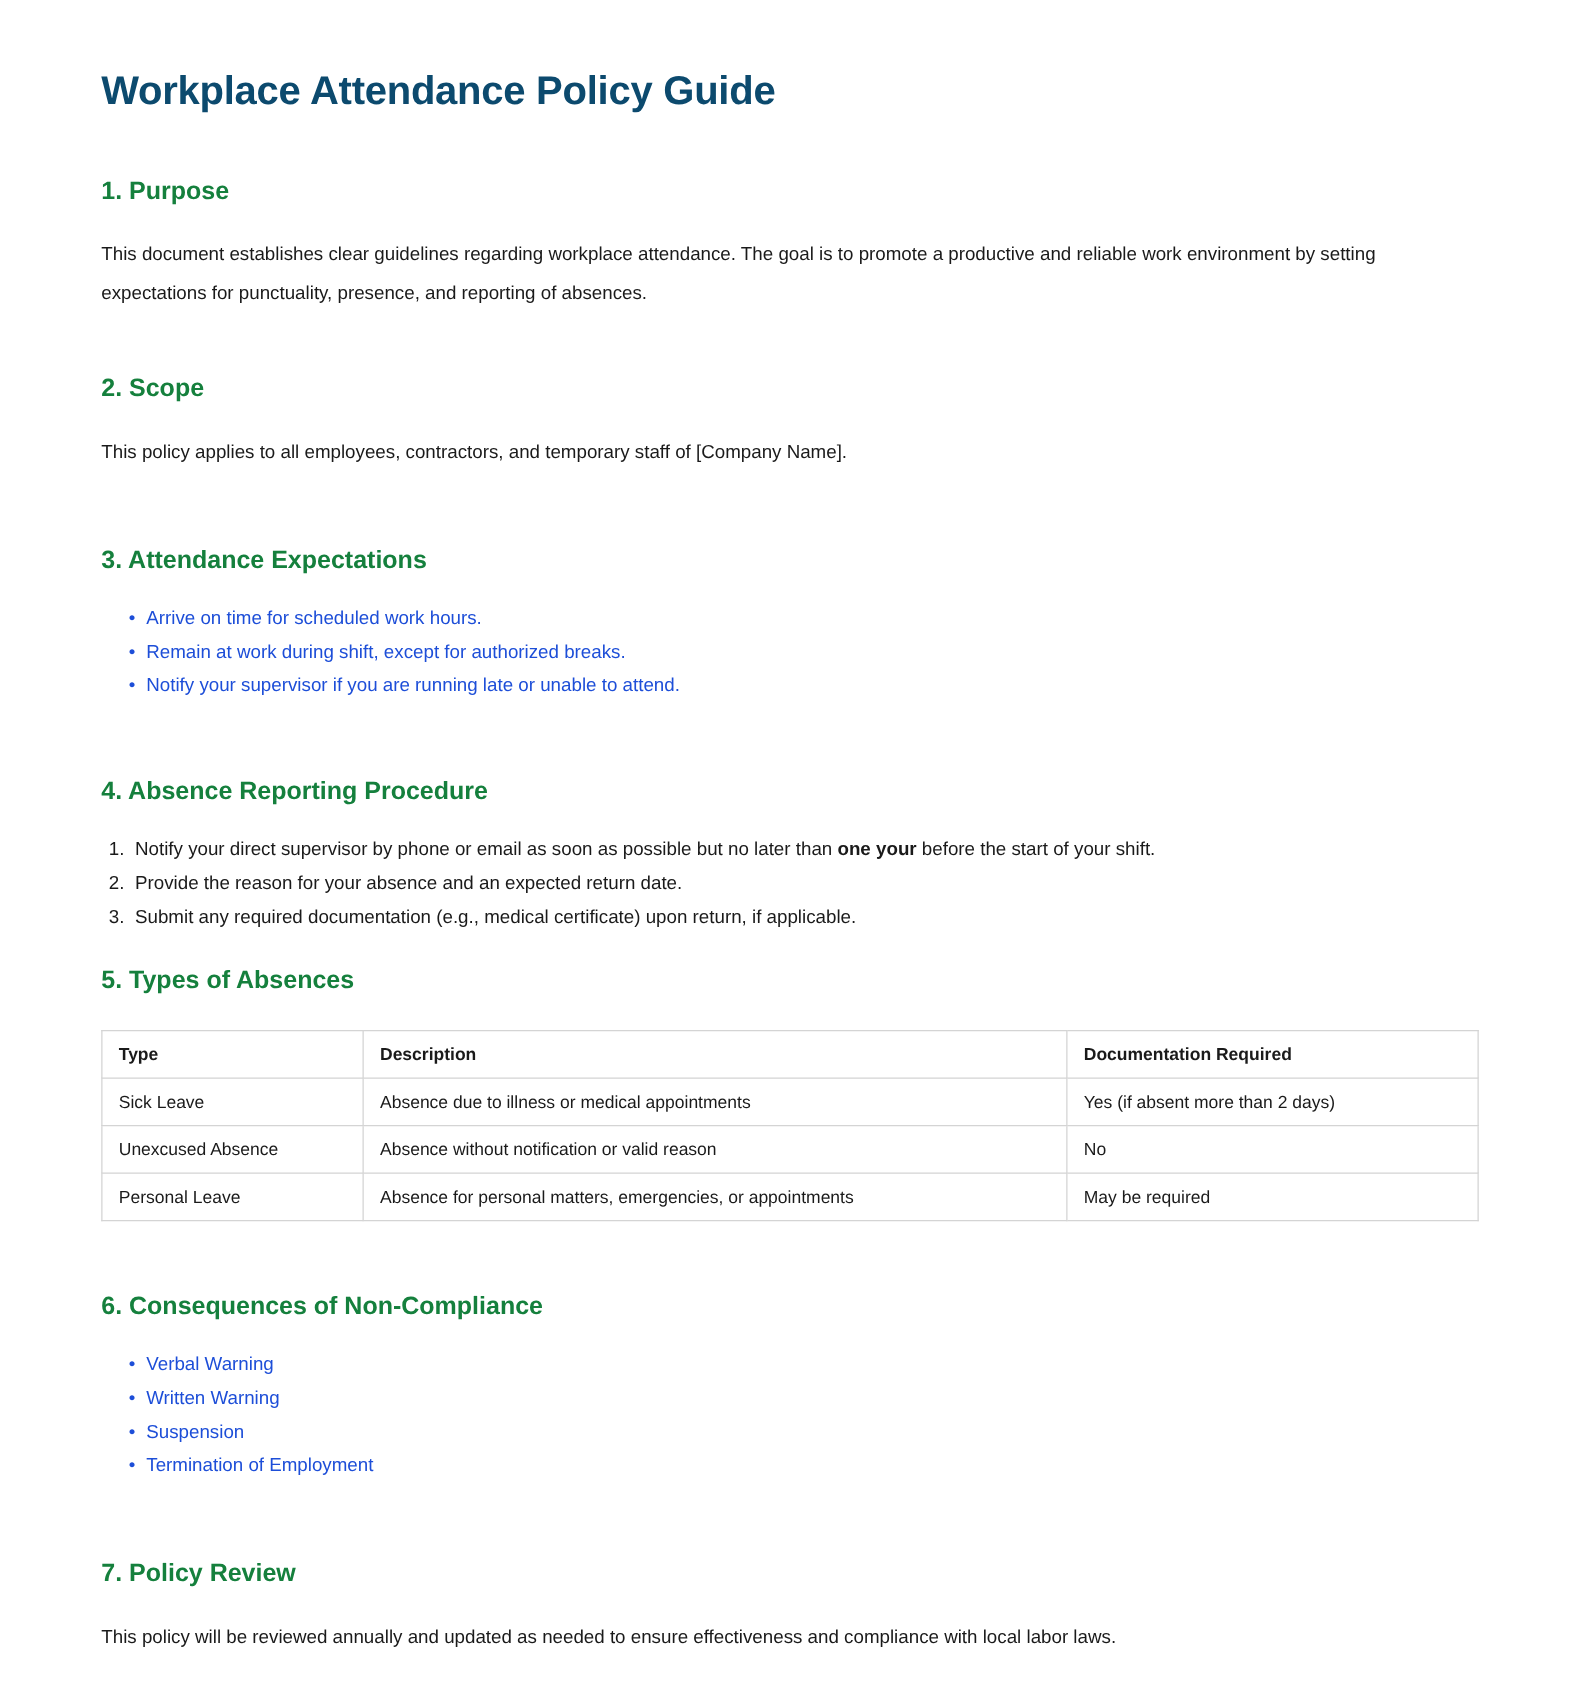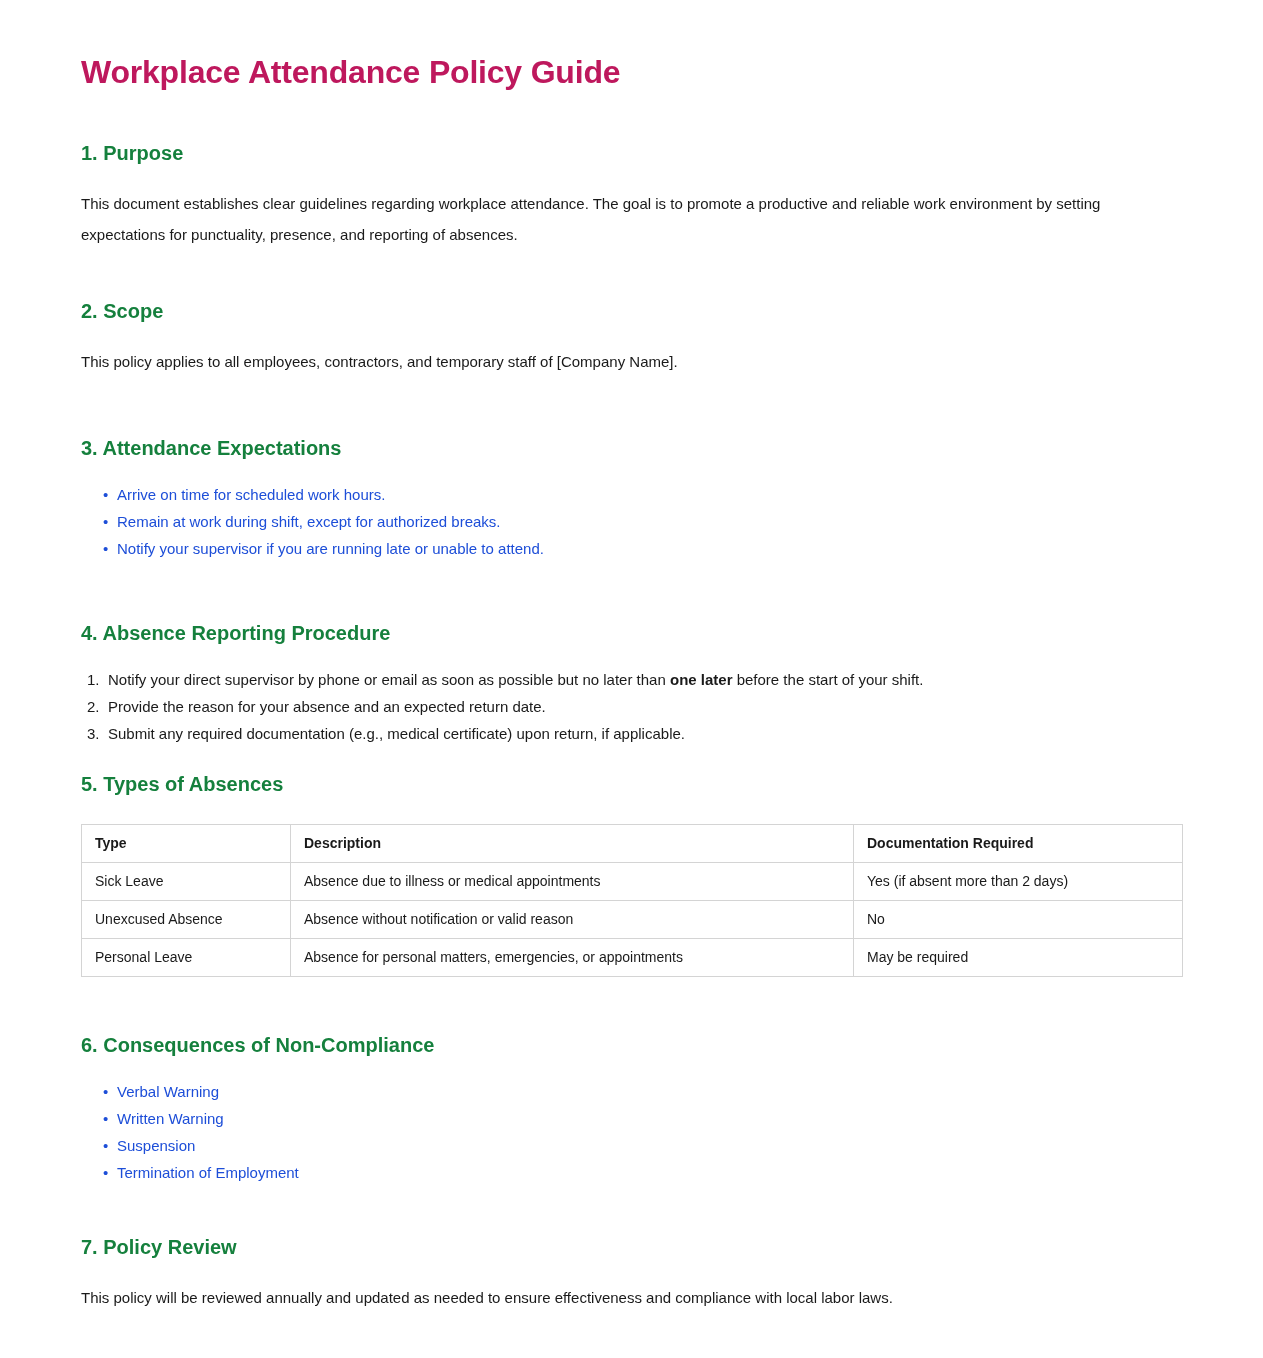--- a/index.html
+++ b/index.html
@@ -19,39 +19,39 @@
     padding: 52px 80px 0 81px;
     box-sizing: border-box;
     width: 1263px;
   }
   .doc-title {
     font-size: 32px;
     font-weight: bold;
     line-height: 1.25;
     letter-spacing: -0.2px;
     margin: 0 0 0 0;
-    color: #be185d;
+    color: #0c4a6e;
   }
   .section {
     margin: 0;
   }
   .sec-heading {
     font-size: 20px;
     font-weight: bold;
     line-height: 1.3;
     color: #15803d;
     margin: 0;
   }
   .h-1 { margin-top: 48px; }
   .h-2 { margin-top: 48px; }
   .h-3 { margin-top: 58px; }
   .h-4 { margin-top: 58px; }
   .h-5 { margin-top: 24px; }
   .h-6 { margin-top: 55px; }
-  .h-7 { margin-top: 48px; }
+  .h-7 { margin-top: 60px; }
 
   p.body {
     font-size: 15px;
     line-height: 31px;
     margin: 22px 0 0 0;
     color: #1a1a1a;
     max-width: 1100px;
   }
 
   ul.bullets {
@@ -145,21 +145,21 @@
     <ul class="bullets">
       <li>Arrive on time for scheduled work hours.</li>
       <li>Remain at work during shift, except for authorized breaks.</li>
       <li>Notify your supervisor if you are running late or unable to attend.</li>
     </ul>
   </div>
 
   <div class="section">
     <h2 class="sec-heading h-4">4. Absence Reporting Procedure</h2>
     <ol class="numbered">
-      <li><span>Notify your direct supervisor by phone or email as soon as possible but no later than </span><b>one later</b><span> before the start of your shift.</span></li>
+      <li><span>Notify your direct supervisor by phone or email as soon as possible but no later than </span><b>one your</b><span> before the start of your shift.</span></li>
       <li>Provide the reason for your absence and an expected return date.</li>
       <li>Submit any required documentation (e.g., medical certificate) upon return, if applicable.</li>
     </ol>
   </div>
 
   <div class="section">
     <h2 class="sec-heading h-5">5. Types of Absences</h2>
     <table class="types">
       <colgroup>
           <col class="c1">

